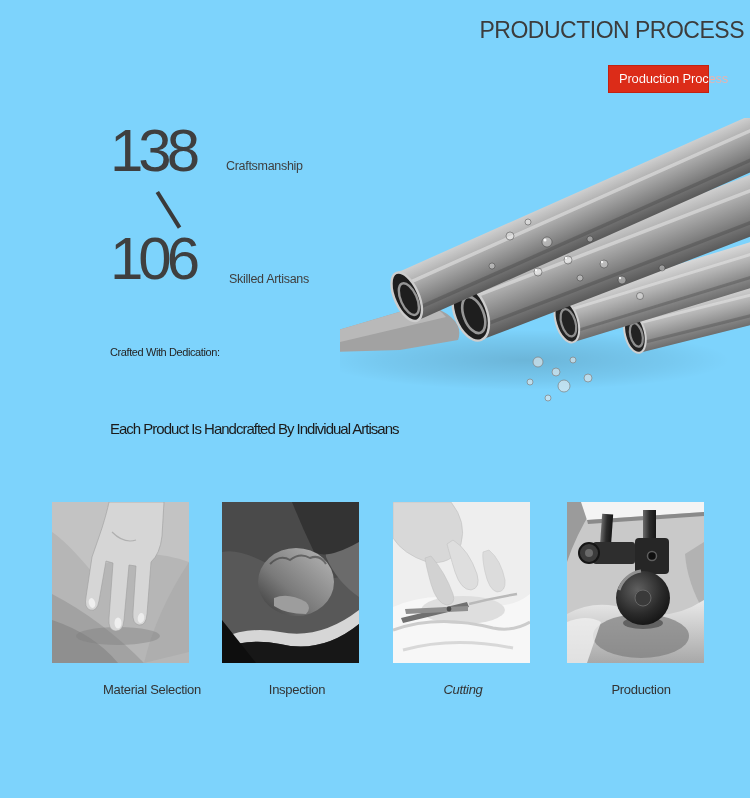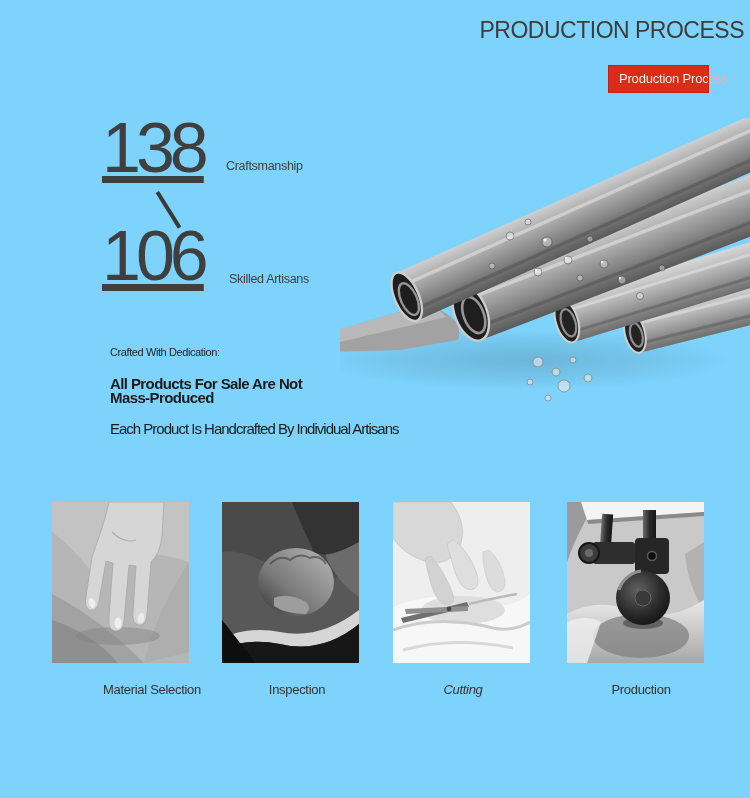--- a/index.html
+++ b/index.html
@@ -13,22 +13,22 @@
           border:1px solid #c22212;box-sizing:border-box;cursor:pointer;}
   .pp-tab-label{position:absolute;left:10px;top:0;line-height:26px;font-size:13px;color:#fff;
                 white-space:nowrap;letter-spacing:-0.2px;}
   @supports ((-webkit-background-clip:text) or (background-clip:text)){
     .pp-tab-label{background:linear-gradient(90deg,#fff 0,#fff 89px,#f0b0a8 90px);
                   -webkit-background-clip:text;background-clip:text;
                   color:transparent;-webkit-text-fill-color:transparent;}
   }
 
   
-  .stat-num{position:absolute;left:102px;margin:0;font-size:70px;font-weight:400;line-height:1;
-            letter-spacing:-5px;color:#3f3f3f;text-decoration:underline;}
+  .stat-num{position:absolute;left:102px;margin:8px;font-size:60px;font-weight:400;line-height:1;
+            letter-spacing:-5px;color:#3f3f3f;}
   .stat-num.n1{top:113px;} .stat-num.n2{top:221px;}
   .stat-label{position:absolute;font-size:12.5px;letter-spacing:-0.3px;color:#3f3f3f;}
   .stat-label.l1{left:226px;top:159px;} .stat-label.l2{left:229px;top:272px;}
   .slash{position:absolute;left:159px;top:191px;width:42px;height:0;border-top:4px solid #3a3a3a;
          transform:rotate(58deg);transform-origin:0 0;}
 
   
   .hero{position:absolute;left:340px;top:118px;width:410px;height:290px;overflow:hidden;}
 
   
@@ -149,24 +149,20 @@
           <circle cx="233" cy="242" r="3"></circle>
         <circle cx="224" cy="268" r="6"></circle>
           <circle cx="190" cy="264" r="3"></circle>
           <circle cx="248" cy="260" r="4"></circle>
         <circle cx="208" cy="280" r="3"></circle>
       </g>
     </svg>
   </div>
 
   <p class="intro">Crafted With Dedication:</p>
-  <p class="claim">
-    <span>All Products For Sale Are Not</span><br>
-    <span>Mass-Produced</span>
-  </p>
   <p class="line3">Each Product Is Handcrafted By Individual Artisans</p>
 
   <div class="step-img s1">
     <svg width="137" height="161" viewBox="0 0 137 161" xmlns="http://www.w3.org/2000/svg">
       <rect width="137" height="161" fill="#b6b6b6"></rect>
       <path d="M0,0 L137,0 L137,60 Q80,40 40,70 Q15,40 0,30 Z" fill="#c3c3c3"></path>
       <path d="M0,92 Q50,118 92,161 L0,161 Z" fill="#a2a2a2"></path>
       <path d="M0,118 Q42,132 66,161 L0,161 Z" fill="#8f8f8f"></path>
       <path d="M137,60 Q104,110 92,161 L137,150 Z" fill="#aeaeae"></path>
       <ellipse cx="66" cy="134" rx="42" ry="9" fill="#7e7e7e" opacity="0.4"></ellipse>

